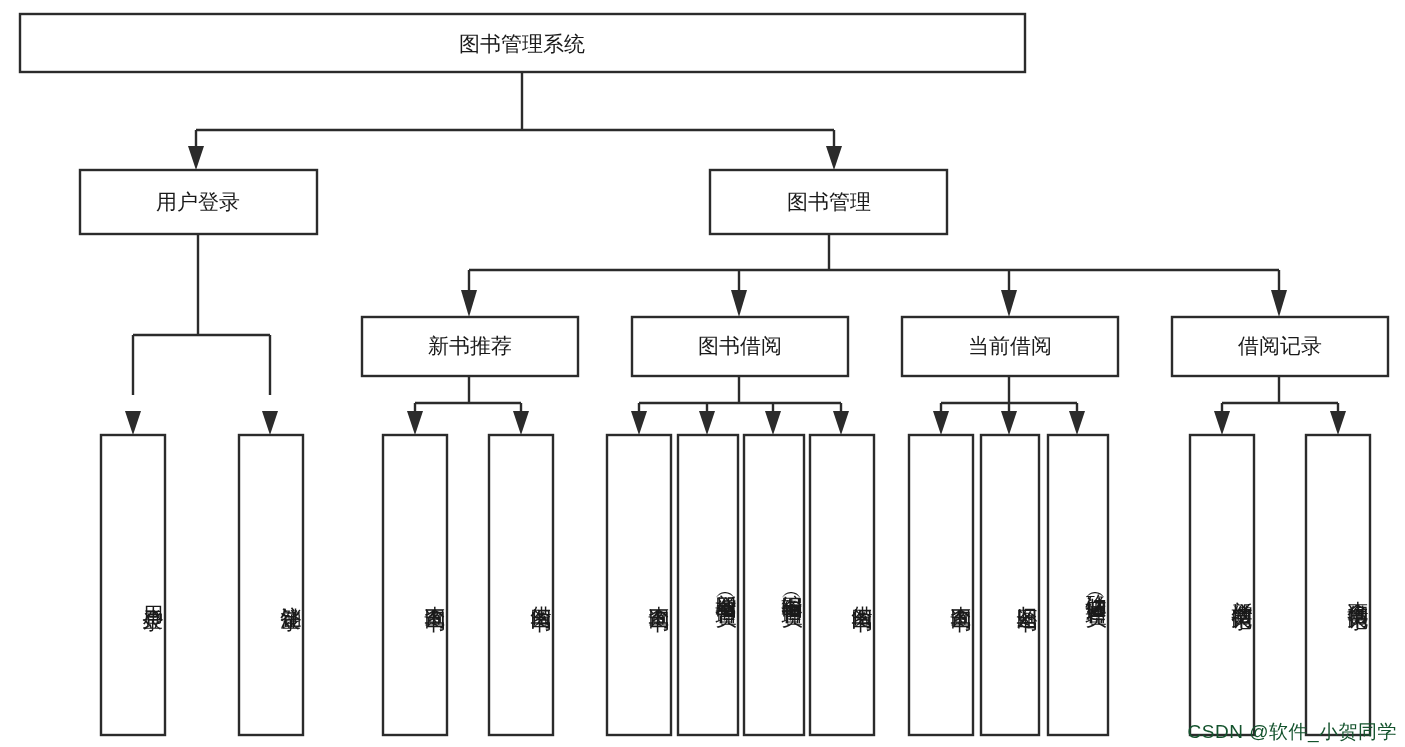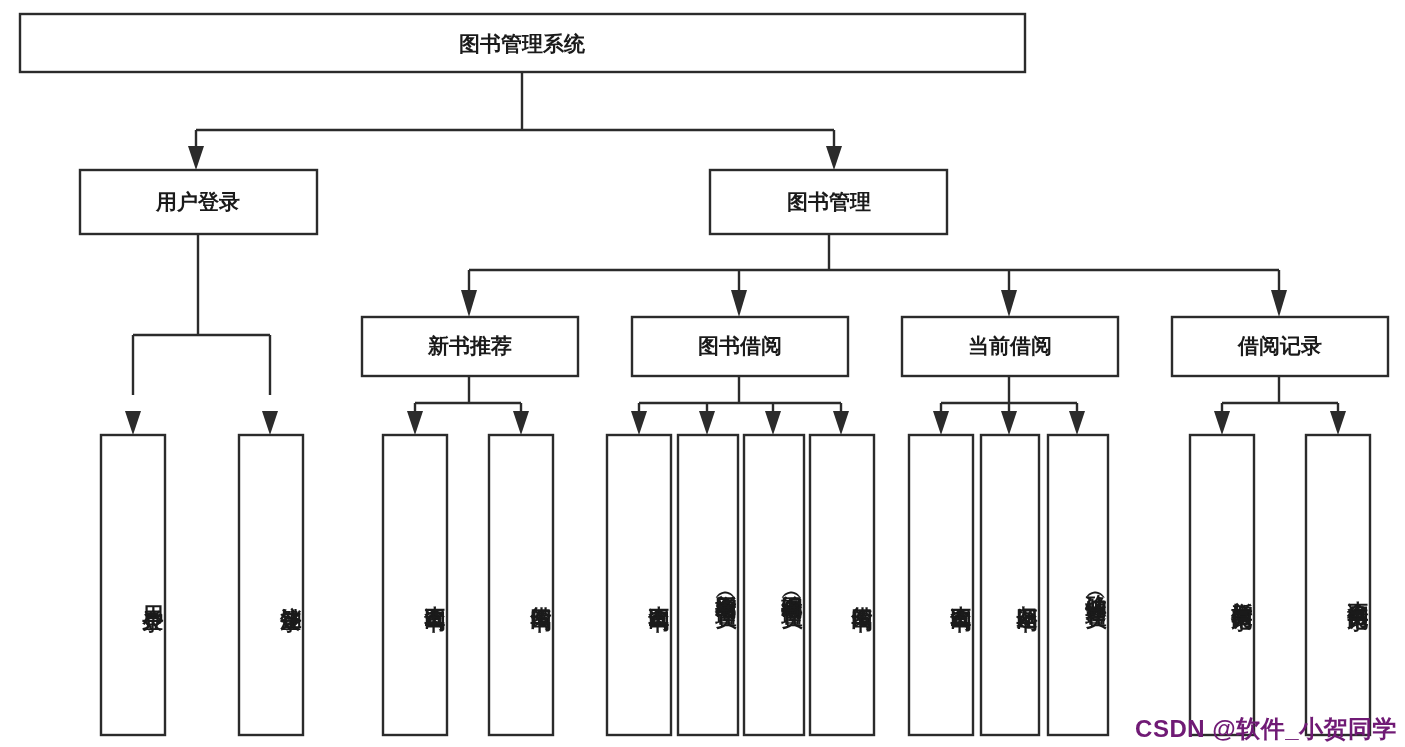--- a/index.html
+++ b/index.html
@@ -10,21 +10,20 @@
   body {
     width: 1405px;
     height: 747px;
     font-family: "Liberation Sans", "DejaVu Sans", sans-serif;
     overflow: hidden;
   }
   #diagram-root {
     position: relative;
     width: 1405px;
     height: 747px;
-    font-weight: bold;
   }
   svg#flow-svg {
     position: absolute;
     left: 0;
     top: 0;
     width: 1405px;
     height: 747px;
   }
   .node-box {
     fill: #ffffff;
@@ -61,22 +60,22 @@
     color: #1a1a1a;
     letter-spacing: 2px;
     pointer-events: none;
     white-space: nowrap;
   }
   .watermark {
     position: absolute;
     right: 8px;
     bottom: 2px;
     font-family: "Liberation Sans", "DejaVu Sans", sans-serif;
-    font-size: 24px;
-    color: #701a75;
+    font-size: 19px;
+    color: #14532d;
     white-space: nowrap;
     letter-spacing: 0.5px;
   }
 </style>
 </head>
 <body>
 
 <div id="diagram-root">
 
   <svg id="flow-svg" viewBox="0 0 1405 747">

